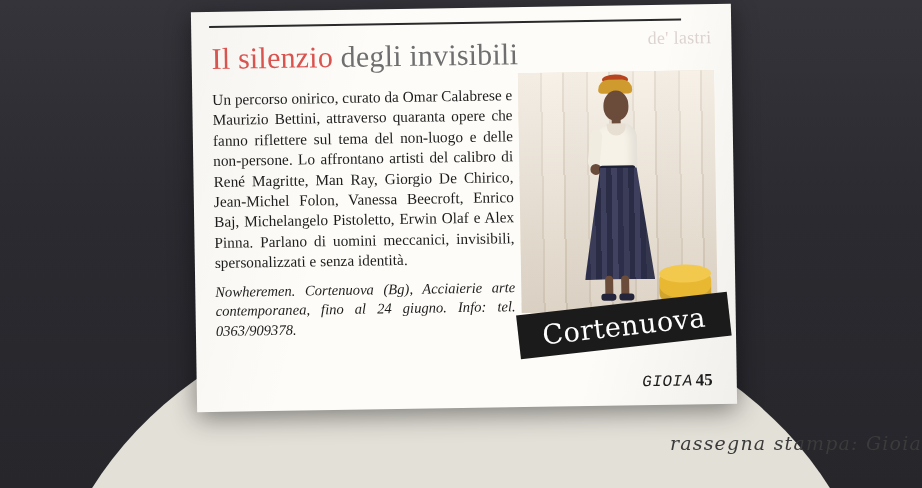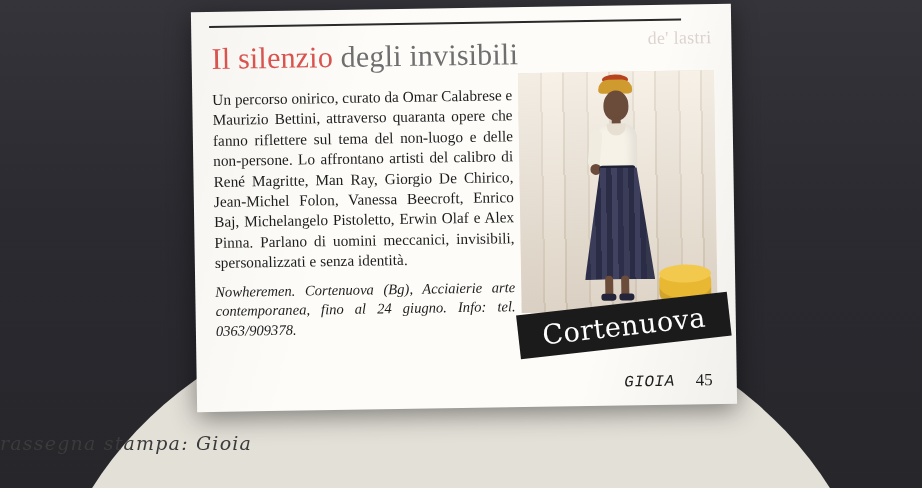--- a/index.html
+++ b/index.html
@@ -32,21 +32,21 @@
     height: 520px;
     border-radius: 50% 50% 0 0 / 70% 70% 0 0;
     background: #e3e0d8;
   }
 
   .caption {
     position: absolute;
     bottom: 34px;
     left: 0;
     right: 0;
-    text-align: left;
+    text-align: right;
     font-family: "DejaVu Serif", serif;
     font-style: italic;
     font-size: 19px;
     color: #3b3b3b;
     letter-spacing: 1.2px;
     z-index: 6;
   }
 
   
   .clipping {
@@ -205,21 +205,21 @@
   .folio {
     position: absolute;
     right: 24px;
     bottom: 14px;
     font-family: "Liberation Serif", serif;
     font-size: 16px;
     color: #1d1d1d;
     z-index: 5;
   }
   .folio .mag { font-style: italic; font-variant: small-caps; letter-spacing: .5px; font-family: Liberation Mono, monospace; }
-  .folio .pg { font-weight: normal; font-size: 17px; margin-left: 21px; }
+  .folio .pg { font-weight: bold; font-size: 17px; margin-left: 3px; }
 </style>
 </head>
 <body>
 
 <div class="bg"></div>
 <div class="bottom-arc"></div>
 
 <div class="clipping">
 
   <div class="rule-top"></div>

